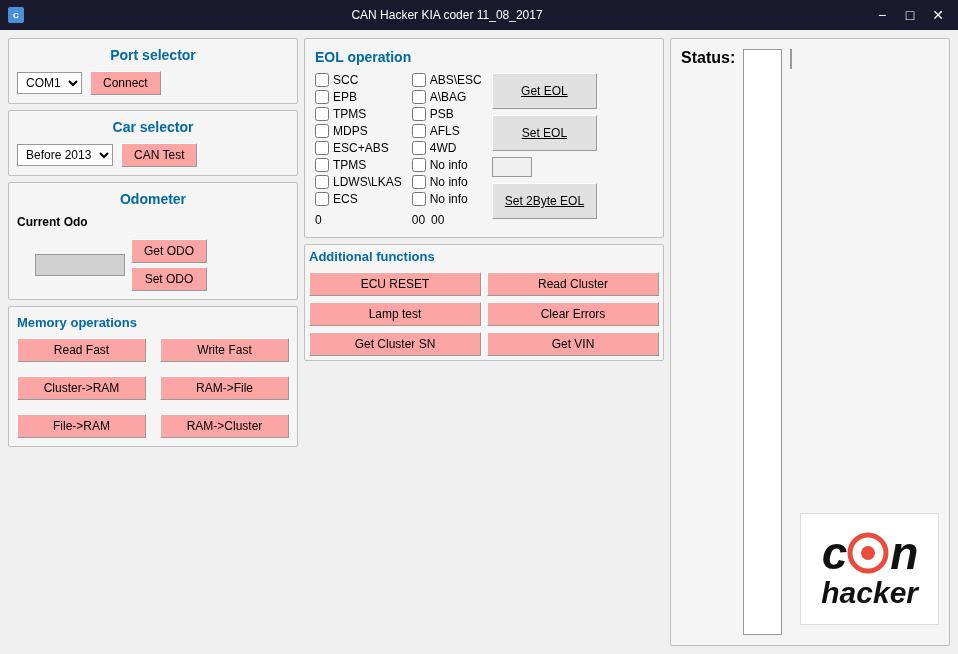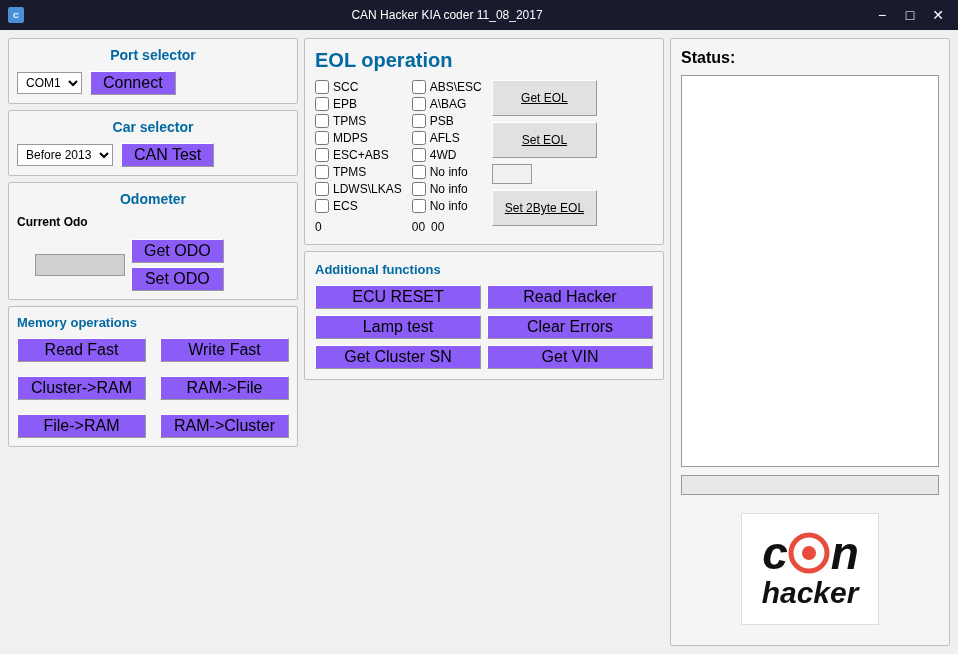--- a/index.html
+++ b/index.html
@@ -80,22 +80,22 @@
     select {
       height: 22px;
       font-size: 12px;
       border: 1px solid #999;
       background: white;
       padding: 1px 4px;
     }
     button {
       height: 24px;
       padding: 0 12px;
-      font-size: 16px;
-      background: #8b5cf6;
+      font-size: 12px;
+      background: #fca5a5;
       border: 1px solid #999;
       border-top-color: #fff;
       border-left-color: #fff;
       cursor: pointer;
       white-space: nowrap;
     }
 
     
     .left-column {
       grid-column: 1;
@@ -139,21 +139,21 @@
       background: #f0f0f0;
       display: inline-block;
     }
 
     
     .status-panel {
       grid-column: 3;
       grid-row: 1 / 3;
       padding: 10px;
       display: flex;
-      flex-direction: column;
+      flex-direction: row;
       gap: 8px;
     }
     .status-title {
       font-size: 16px;
       font-weight: bold;
     }
     .status-textarea {
       flex: 1;
       border: 1px solid #999;
       background: white;
@@ -281,21 +281,21 @@
         <button>File-&gt;RAM</button>
         <button>RAM-&gt;Cluster</button>
       </div>
     </div>
 
   </div>
 
   <div style="grid-column:2; grid-row:1/3; display:flex; flex-direction:column; gap:6px;">
 
     <div class="panel eol-panel">
-      <div class="panel-title" style="text-align:left; font-size:20px;">EOL operation</div>
+      <div class="panel-title" style="text-align:left; font-size:14px;">EOL operation</div>
       <div style="display:flex; gap:10px; margin-top:6px;">
 
         <div class="eol-col">
           <div class="checkbox-row">
               <input type="checkbox" style="">
               <span>SCC</span>
             </div>
           <div class="checkbox-row">
               <input type="checkbox" style="">
               <span>EPB</span>
@@ -368,25 +368,25 @@
 
         <div class="eol-buttons">
           <button style="height:36px;">Get EOL</button>
           <button style="height:36px;">Set EOL</button>
           <div class="color-box"></div>
           <button style="height:36px;">Set 2Byte EOL</button>
         </div>
       </div>
     </div>
 
-    <div class="panel" style="padding:10px;">
+    <div class="panel" style="padding:4px;">
       <div class="panel-title" style="text-align:left; font-size:13px;">Additional functions</div>
       <div class="additional-grid">
         <button>ECU RESET</button>
-        <button>Read Hacker</button>
+        <button>Read Cluster</button>
         <button>Lamp test</button>
         <button>Clear Errors</button>
         <button>Get Cluster SN</button>
         <button>Get VIN</button>
       </div>
     </div>
 
   </div>
 
   <div class="status-panel panel" style="grid-column:3; grid-row:1/3;">

